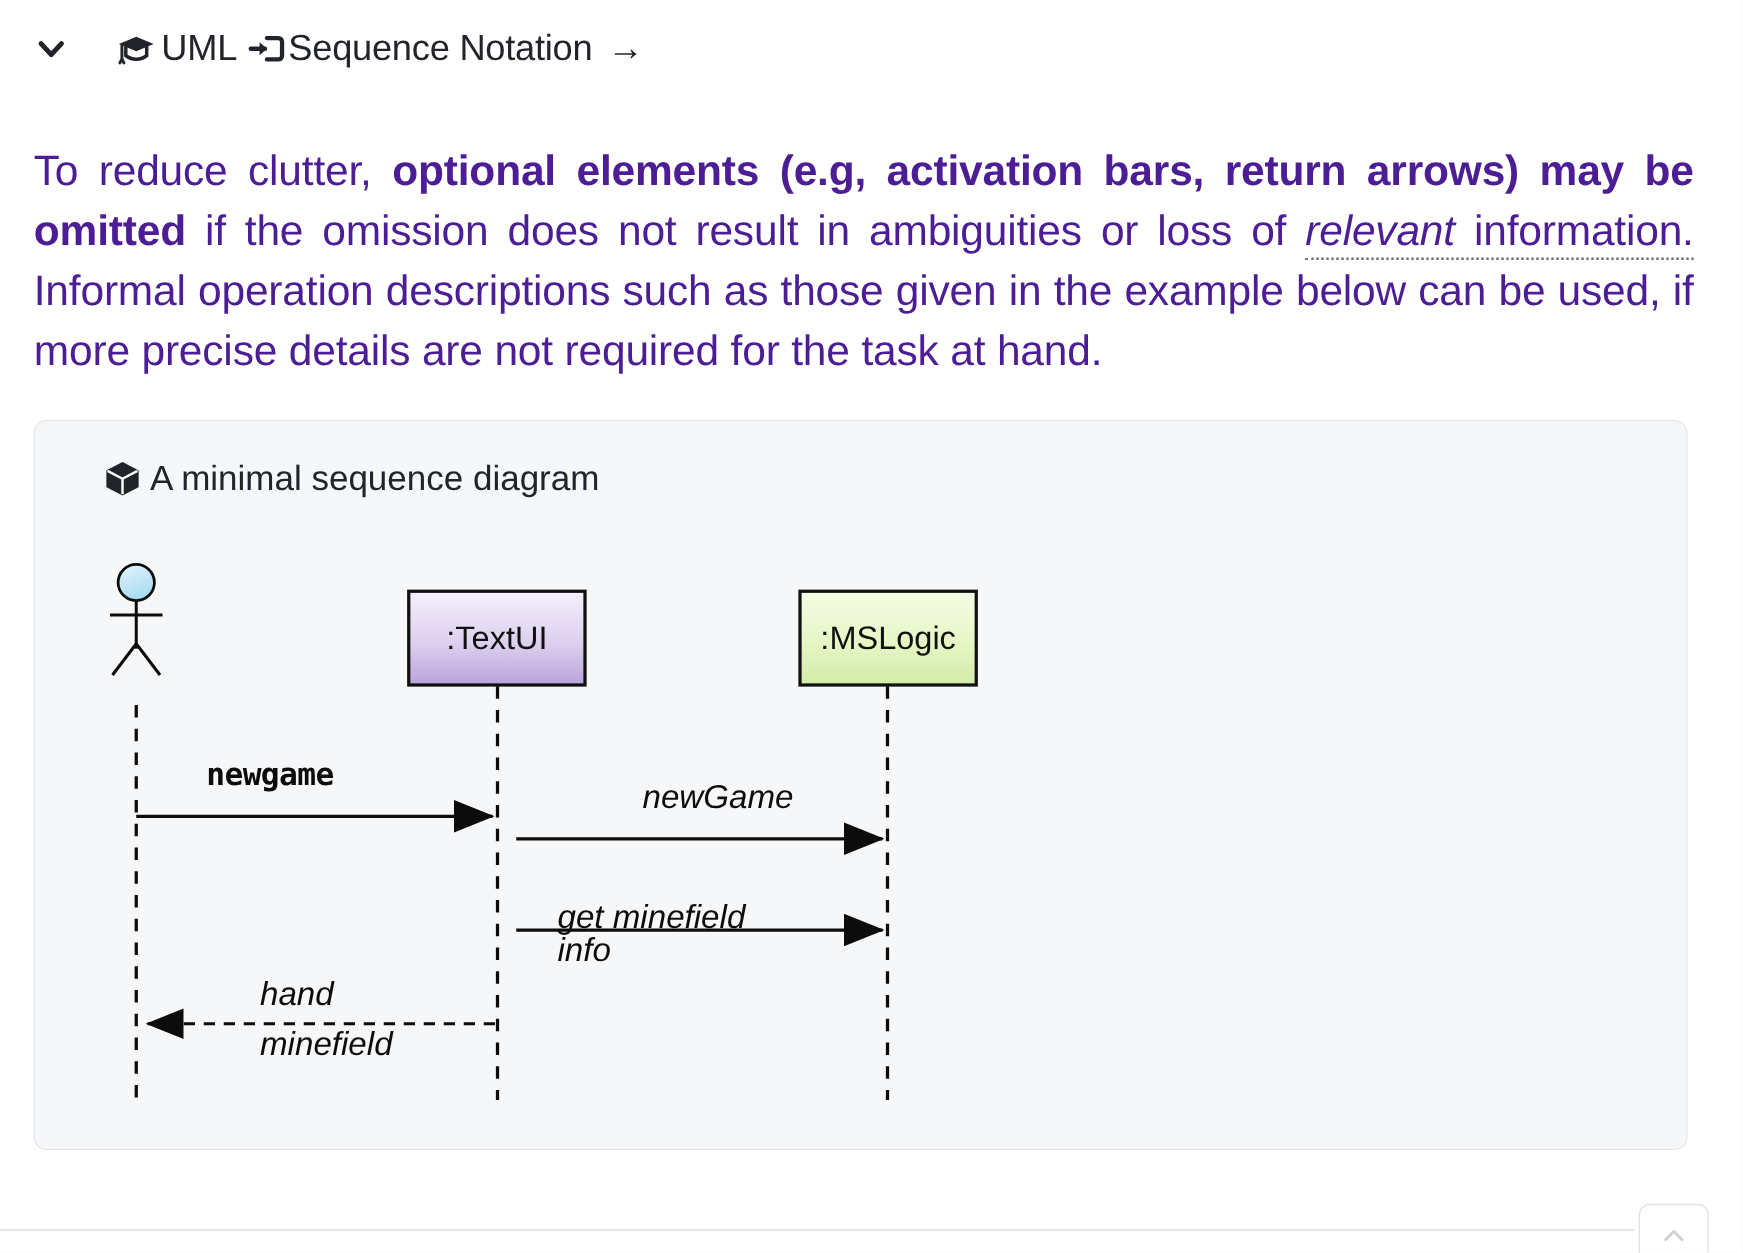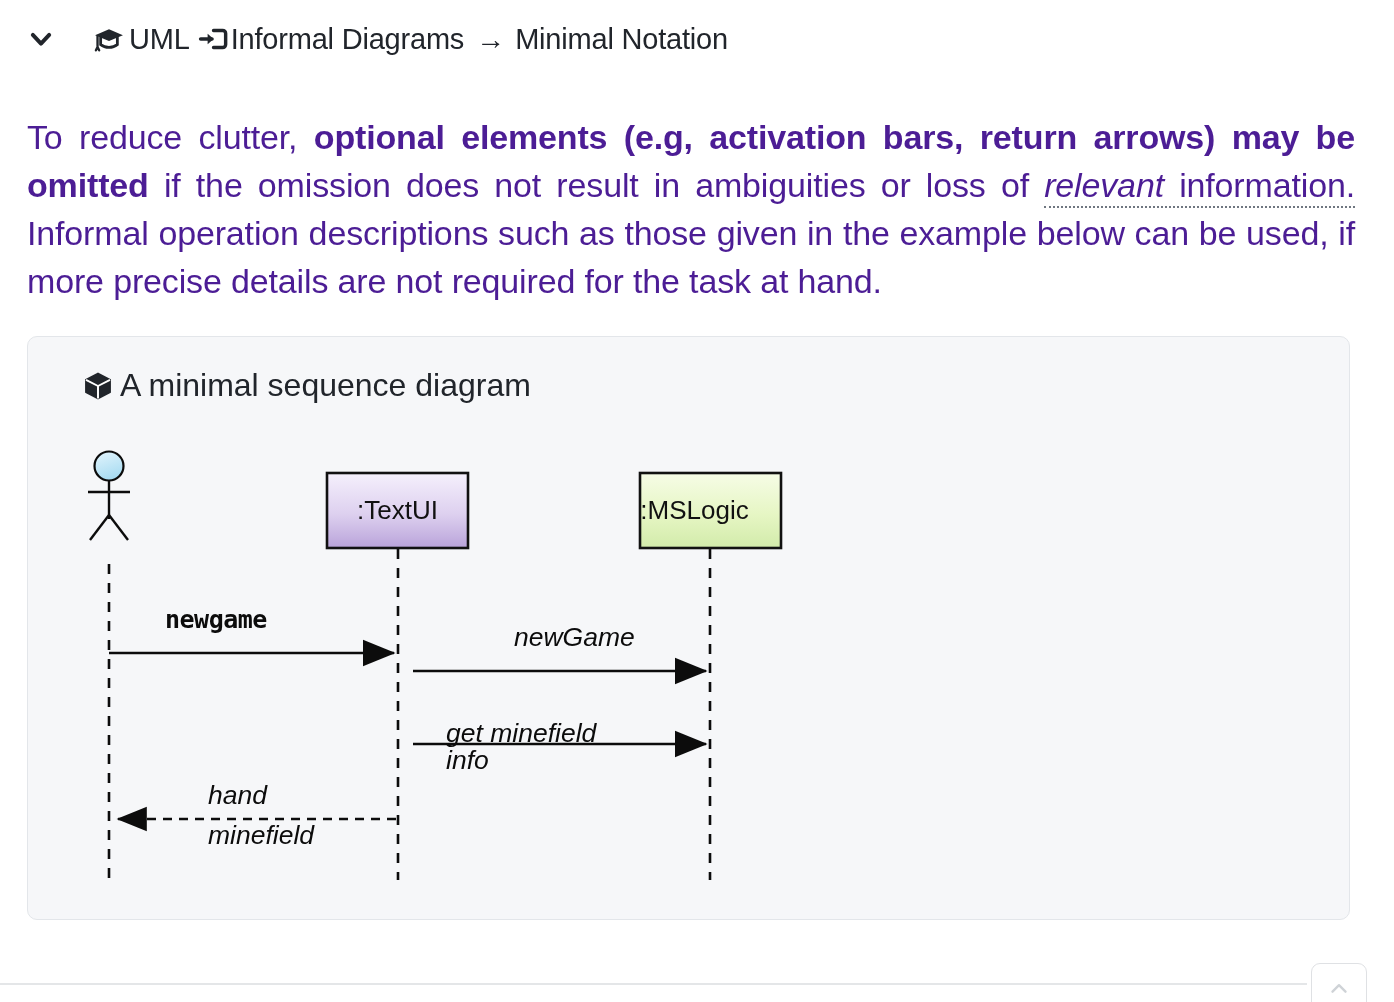--- a/index.html
+++ b/index.html
@@ -90,21 +90,21 @@
     background: #f6f7f9;
     border: 1px solid #e3e6ea;
     border-radius: 10px;
   }
   .card-title {
     position: absolute;
     left: 54px;
     top: 30px;
     display: flex;
     align-items: center;
-    font-size: 32px;
+    font-size: 28px;
     color: #21252b;
     white-space: nowrap;
   }
   .card-cube {
     display: inline-flex;
     align-items: center;
     justify-content: center;
     width: 32px;
     height: 30px;
     margin-right: 6px;
@@ -188,23 +188,22 @@
       </svg>
     </span>
     <span class="bc-text">UML</span>
     <span class="bc-seq">
       <svg width="30" height="26" viewBox="0 0 28 24" aria-hidden="true">
         <path d="M14.5 4 L23 4 C24.6 4 25.8 5.2 25.8 6.8 L25.8 17.2 C25.8 18.8 24.6 20 23 20 L14.5 20" fill="none" stroke="#21252b" stroke-width="3.2" stroke-linecap="round" stroke-linejoin="round"></path>
         <path d="M2.5 12 L13 12" fill="none" stroke="#21252b" stroke-width="3.4" stroke-linecap="round"></path>
         <path d="M9 7.2 L14.6 12 L9 16.8 Z" fill="#21252b"></path>
       </svg>
     </span>
-    <span class="bc-text">Informal Diagrams</span>
+    <span class="bc-text">Sequence Notation</span>
     <span class="bc-arrow">→</span>
-    <span class="bc-text">Minimal Notation</span>
   </div>
 
   <div class="para">
     <span>To reduce clutter, </span><b>optional elements (e.g, activation bars, return arrows) may be omitted</b><span> if the omission does not result in ambiguities or loss of </span><span class="dotted-underline"><i>relevant</i><span> information.</span></span><span> Informal operation descriptions such as those given in the example below can be used, if more precise details are not required for the task at hand.</span>
   </div>
 
   <div class="card">
 
     <div class="card-title">
       <span class="card-cube">
@@ -260,21 +259,21 @@
         <line x1="81" y1="316" x2="366" y2="316" stroke="#0c0c0c" stroke-width="2.6" marker-end="url(#arrowSolid)"></line>
 
         <line x1="385" y1="334" x2="678" y2="334" stroke="#0c0c0c" stroke-width="2.6" marker-end="url(#arrowSolid)"></line>
 
         <line x1="385" y1="407" x2="678" y2="407" stroke="#0c0c0c" stroke-width="2.6" marker-end="url(#arrowSolid)"></line>
 
         <line x1="368" y1="482" x2="90" y2="482" stroke="#0c0c0c" stroke-width="2.4" stroke-dasharray="9 7" marker-end="url(#arrowSolidL)"></line>
       </svg>
 
       <div class="boxlabel" style="left:299px; top:158px; width:141px;">:TextUI</div>
-      <div class="boxlabel" style="left:596px; top:158px; width:141px;">:MSLogic</div>
+      <div class="boxlabel" style="left:612px; top:158px; width:141px;">:MSLogic</div>
 
       <div class="lbl lbl-mono" style="left:137px; top:268px;">newgame</div>
 
       <div class="lbl lbl-ital" style="left:486px; top:285px;">newGame</div>
 
       <div class="lbl lbl-ital" style="left:418px; top:381px;">get minefield</div>
       <div class="lbl lbl-ital" style="left:418px; top:408px;">info</div>
 
       <div class="lbl lbl-ital" style="left:180px; top:443px;">hand</div>
       <div class="lbl lbl-ital" style="left:180px; top:483px;">minefield</div>

